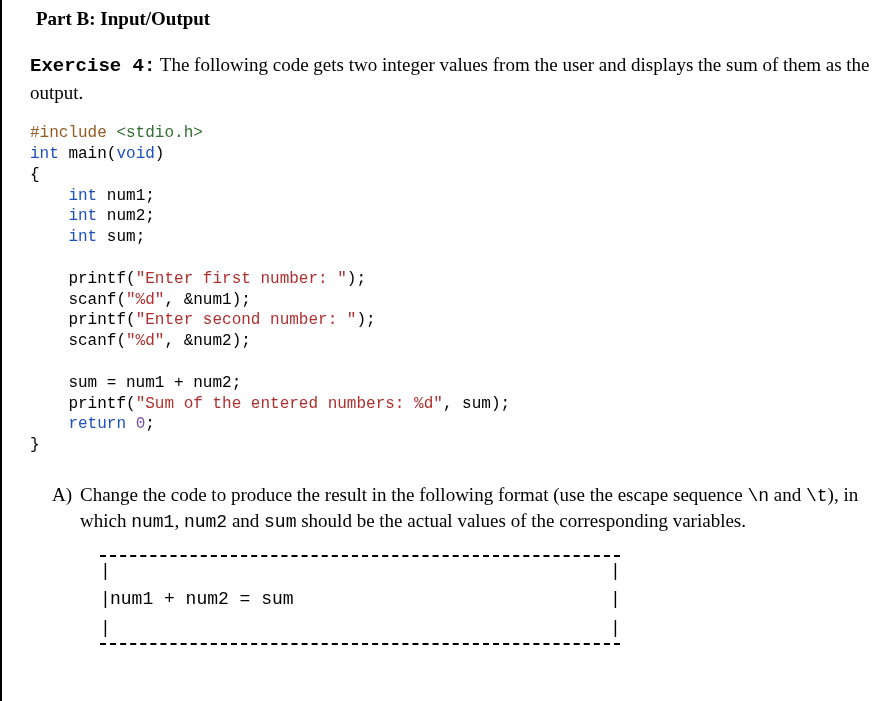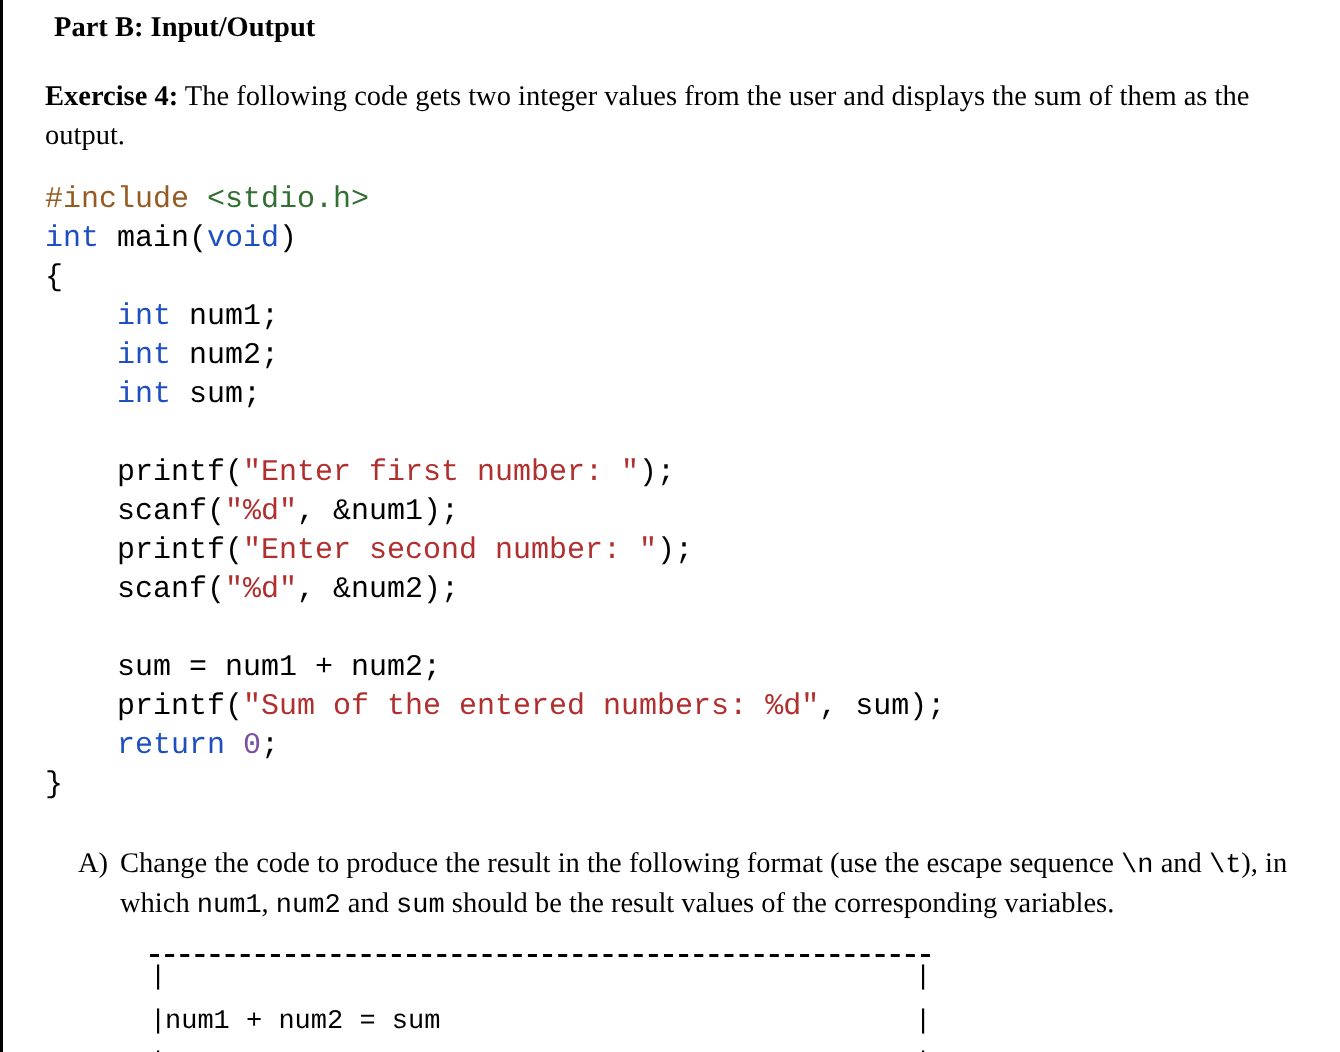--- a/index.html
+++ b/index.html
@@ -18,24 +18,24 @@
     padding: 8px 20px 30px 28px;
   }
   .section-title {
     font-weight: bold;
     margin: 0 0 22px 6px;
   }
   .exercise {
     margin: 0 0 16px 0;
     line-height: 1.35;
   }
-  .exercise .label { font-weight: bold; }
+  .exercise .label { font-weight: bold; font-family: Liberation Mono, monospace; }
   .code {
     font-family: Consolas, Menlo, "Courier New", monospace;
-    font-size: 20px;
+    font-size: 16px;
     white-space: pre;
     line-height: 1.3;
     margin: 18px 0 26px 0;
   }
   .t-pre   { color: #955b23; }   
   .t-hdr   { color: #317032; }   
   .t-kw    { color: #1e4fbf; }   
   .t-fn    { color: #000; }
   .t-num   { color: #7a4fa0; }
   .t-str   { color: #b03030; }
@@ -89,21 +89,21 @@
 <span>    </span><span>scanf(</span><span class="t-str">"%d"</span><span>, &amp;num2);</span>
 
 <span>    </span><span>sum = num1 + num2;</span>
 <span>    </span><span>printf(</span><span class="t-str">"Sum of the entered numbers: %d"</span><span>, sum);</span>
 <span>    </span><span class="t-kw">return</span> <span class="t-num">0</span><span>;</span>
 <span>}</span></div>
 
 <div class="subq">
   <div class="marker">A)</div>
   <div class="body">
-    <span>Change the code to produce the result in the following format (use the escape sequence </span><span class="mono">\n</span><span> and </span><span class="mono">\t</span><span>), in which </span><span class="mono">num1</span><span>, </span><span class="mono">num2</span><span> and </span><span class="mono">sum</span><span> should be the result values of the corresponding variables.</span>
+    <span>Change the code to produce the result in the following format (use the escape sequence </span><span class="mono">\n</span><span> and </span><span class="mono">\t</span><span>), in which </span><span class="mono">num1</span><span>, </span><span class="mono">num2</span><span> and </span><span class="mono">sum</span><span> should be the actual values of the corresponding variables.</span>
   </div>
 </div>
 
 <div class="boxwrap">
   <hr class="dashline">
   <div class="boxrow">
     <div class="bar">|</div>
     <div class="mid"></div>
     <div class="bar">|</div>
   </div>

